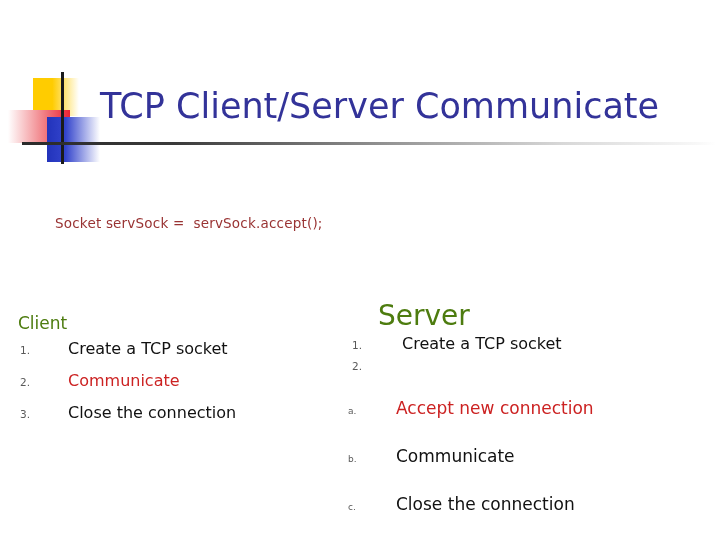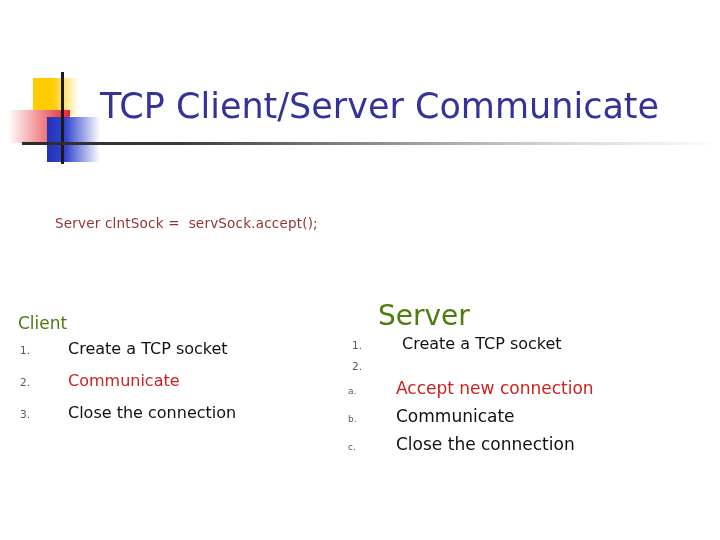--- a/index.html
+++ b/index.html
@@ -160,20 +160,21 @@
     list-style: none;
     margin: 0;
     padding: 0;
   }
   .lvl2 > li { margin-bottom: 1px; }
   .lvl2 > li .marker { width: 48px; font-size: 9px; }
   .lvl2 > li .itemtext {
     font-size: 17px;
     line-height: 27px;
     color: #111111;
+    margin-top: 20px;
   }
 
   
   .col-client .lvl1 > li .marker { width: 48px; padding-left: 12px; }
 
   
   .col-server .lvl1 > li .marker { width: 50px; padding-left: 4px; }
   .col-server .lvl2 { padding-left: 0px; }
 
   
@@ -188,21 +189,21 @@
   <div class="ornament">
     <div class="orn-yellow"></div>
     <div class="orn-red"></div>
     <div class="orn-blue"></div>
     <div class="orn-vline"></div>
   </div>
   <div class="orn-hline"></div>
 
   <div class="slide-title">TCP Client/Server Communicate</div>
 
-  <div class="code-line">Server clntSock =  servSock.accept();</div>
+  <div class="code-line">Socket servSock =  servSock.accept();</div>
 
   <div class="col col-client">
     <div class="col-heading">Client</div>
     <ul class="olist lvl1">
       <li>
         <span class="marker">1.</span>
         <span class="itemtext black">Create a TCP socket</span>
       </li>
       <li>
         <span class="marker">2.</span>

